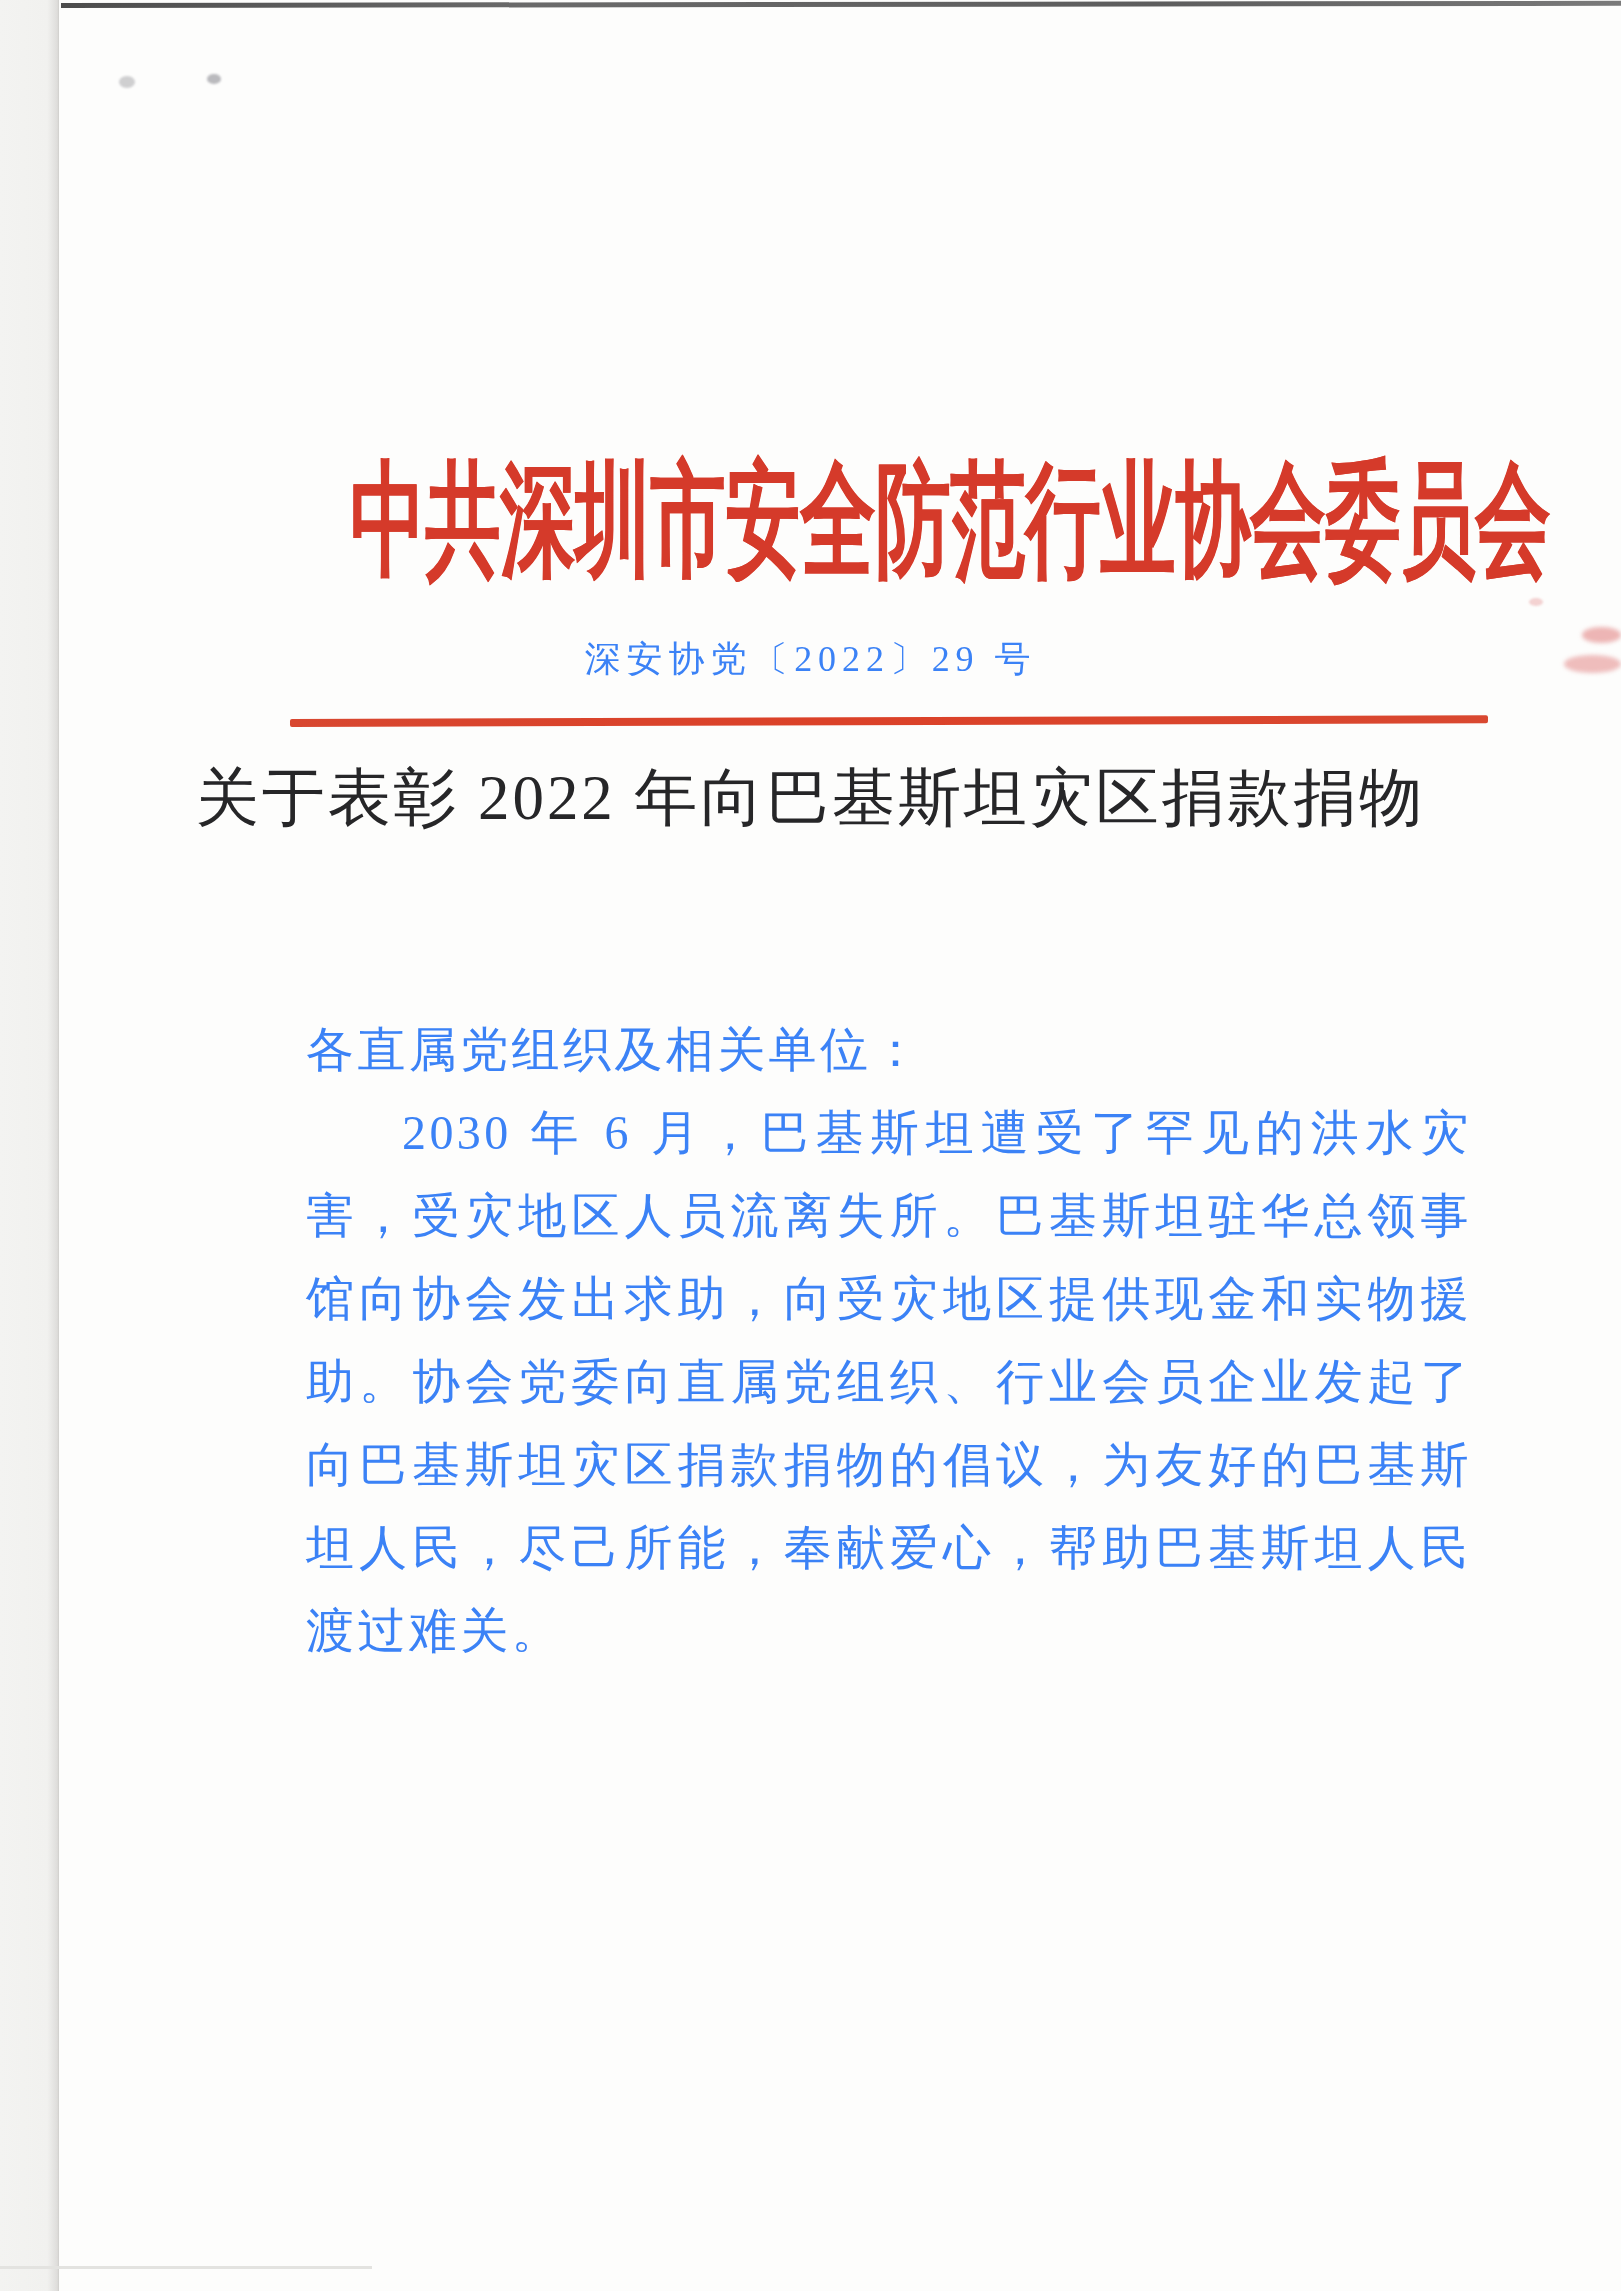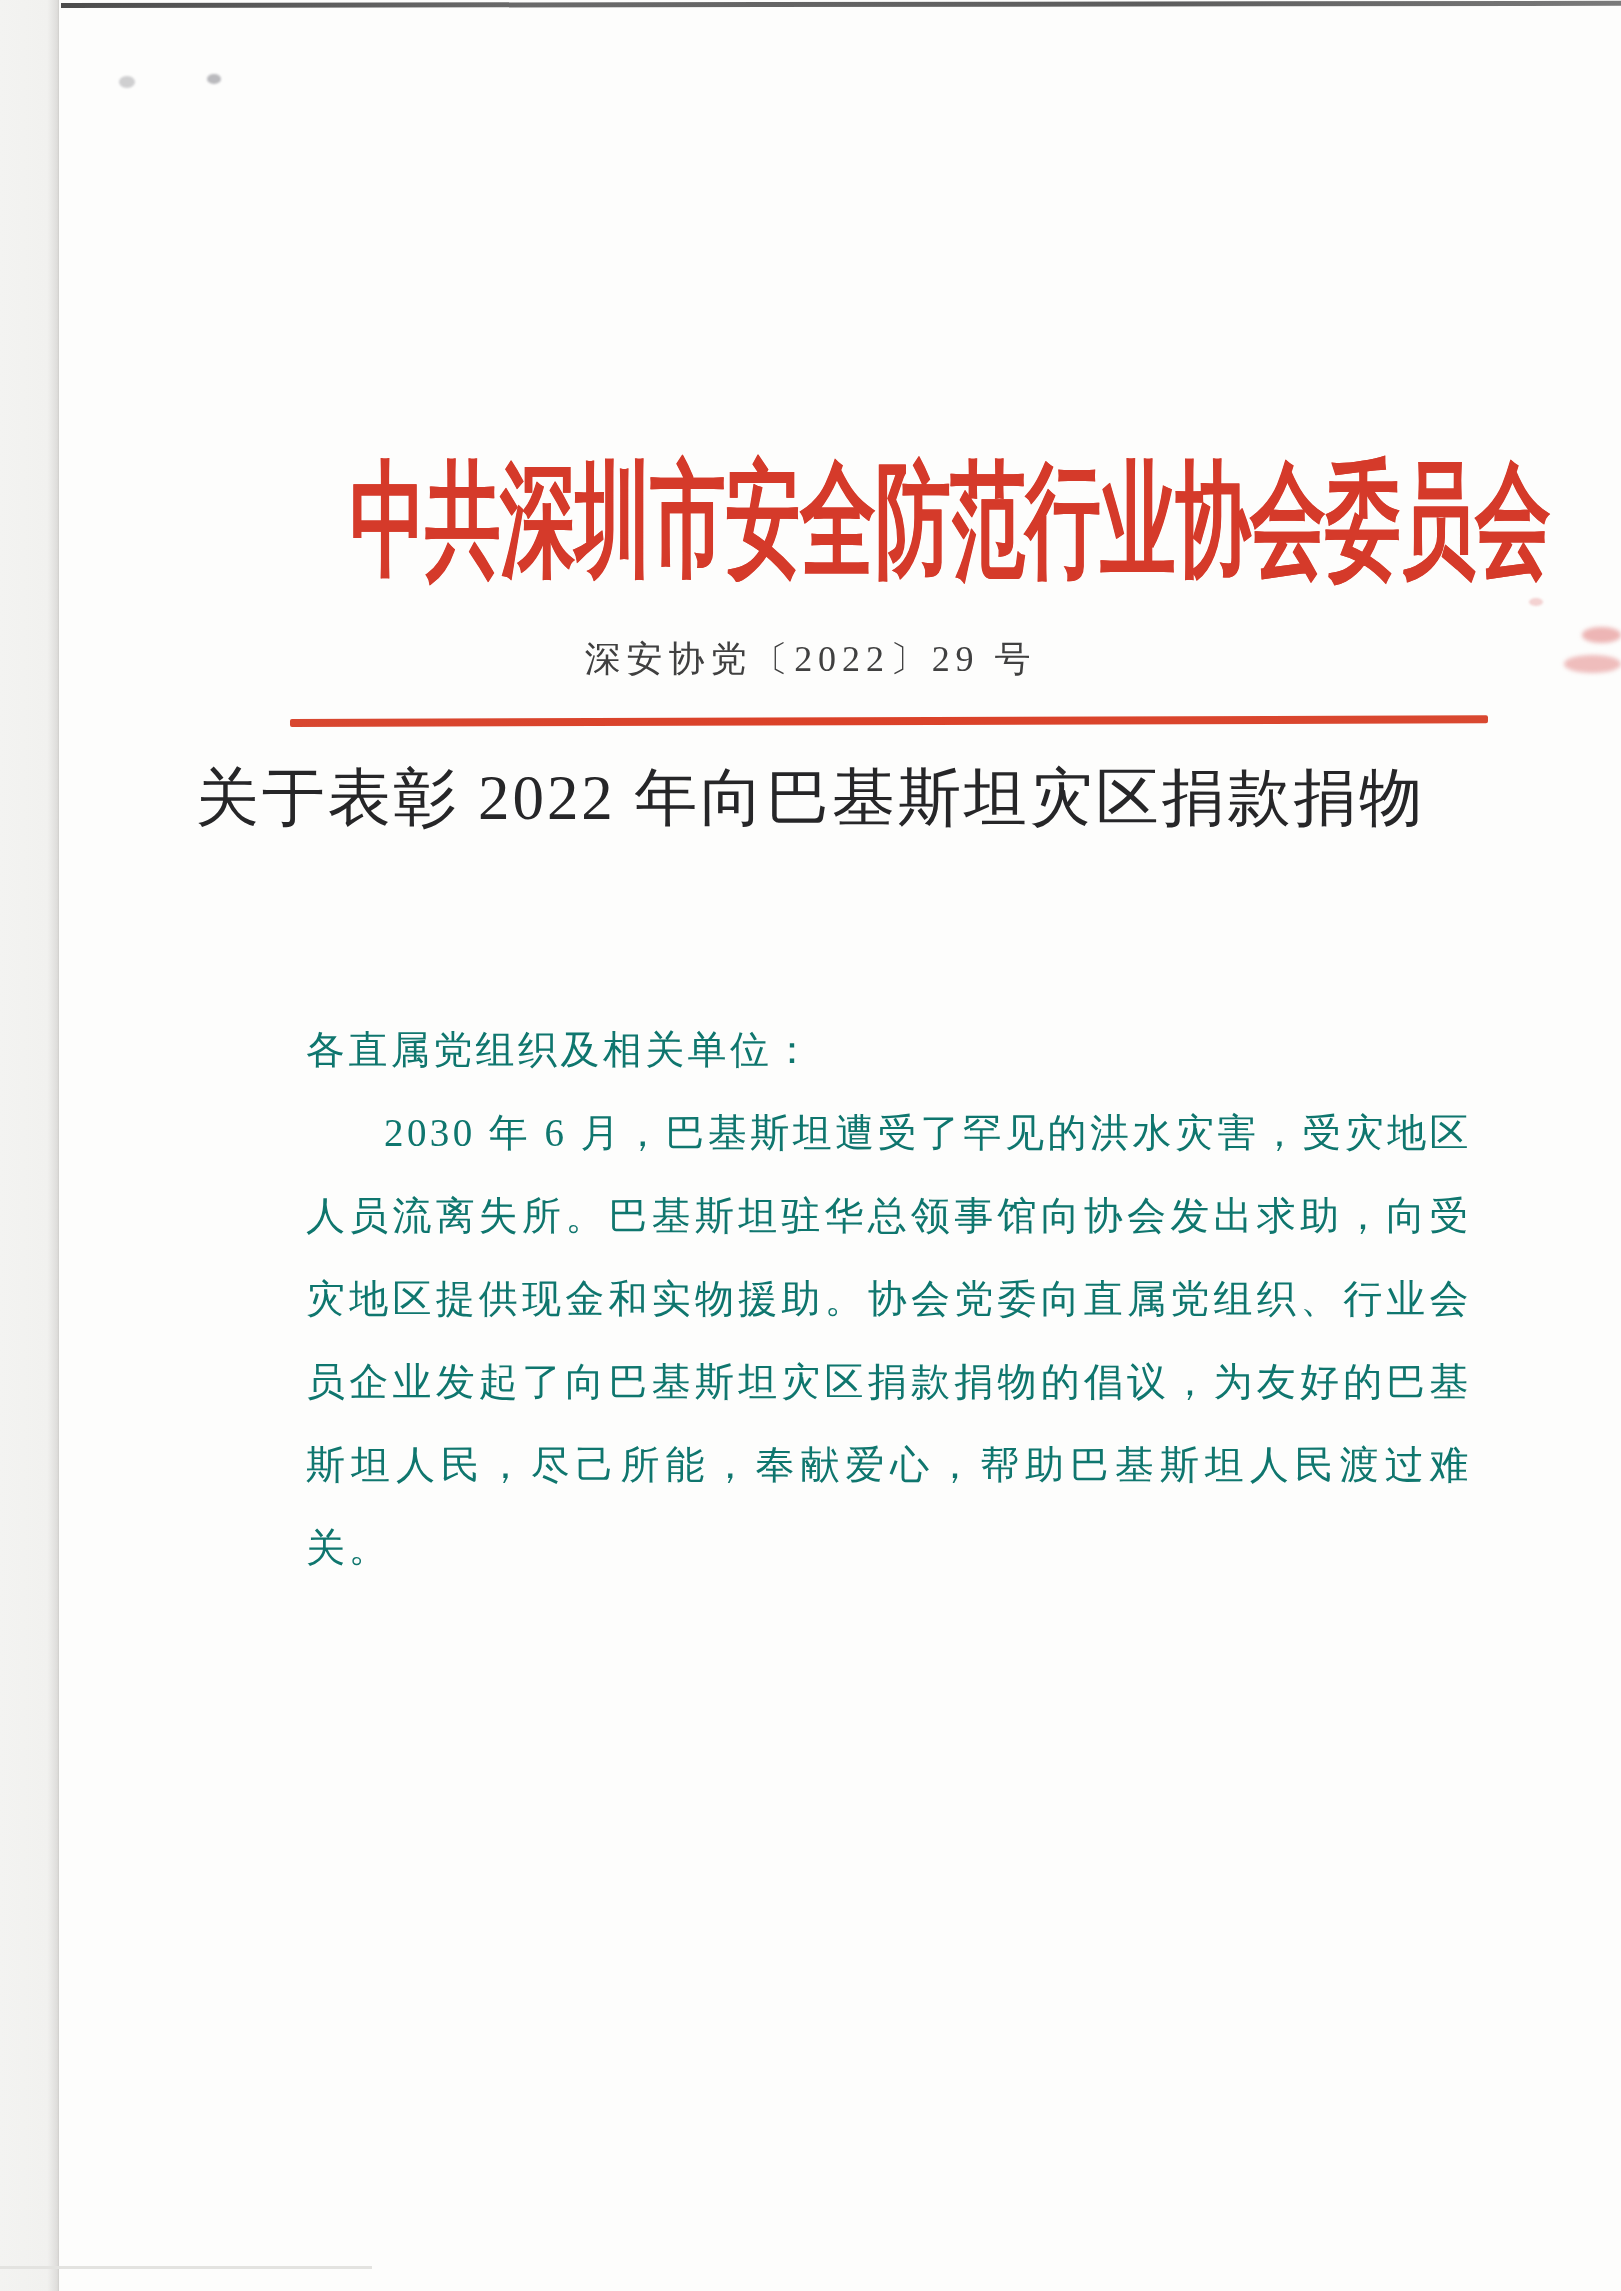--- a/index.html
+++ b/index.html
@@ -68,21 +68,21 @@
     text-shadow: 1px 0 0 #d53a2a;
   }
   
   .doc-number {
     position: absolute;
     left: 0;
     top: 635px;
     width: 1621px;
     text-align: center;
     font-size: 36px;
-    color: #404040;
+    color: #3b82f6;
     letter-spacing: 5.9px;
     line-height: 49px;
   }
   
   .red-rule {
     position: absolute;
     left: 290px;
     top: 719px;
     width: 1198px;
     height: 7.8px;
@@ -104,22 +104,22 @@
     letter-spacing: 2.9px;
     line-height: 90px;
   }
   .doc-title .t-line { display: block; }
   
   .body-block {
     position: absolute;
     left: 306px;
     top: 1008px;
     width: 1166px;
-    font-size: 39px;
-    color: #0f766e;
+    font-size: 48px;
+    color: #3b82f6;
     letter-spacing: 3.4px;
     line-height: 83px;
     text-align: justify;
   }
   .body-block p {
     margin: 0;
     padding: 0;
   }
   .body-block p.indent {
     text-indent: 2em;

